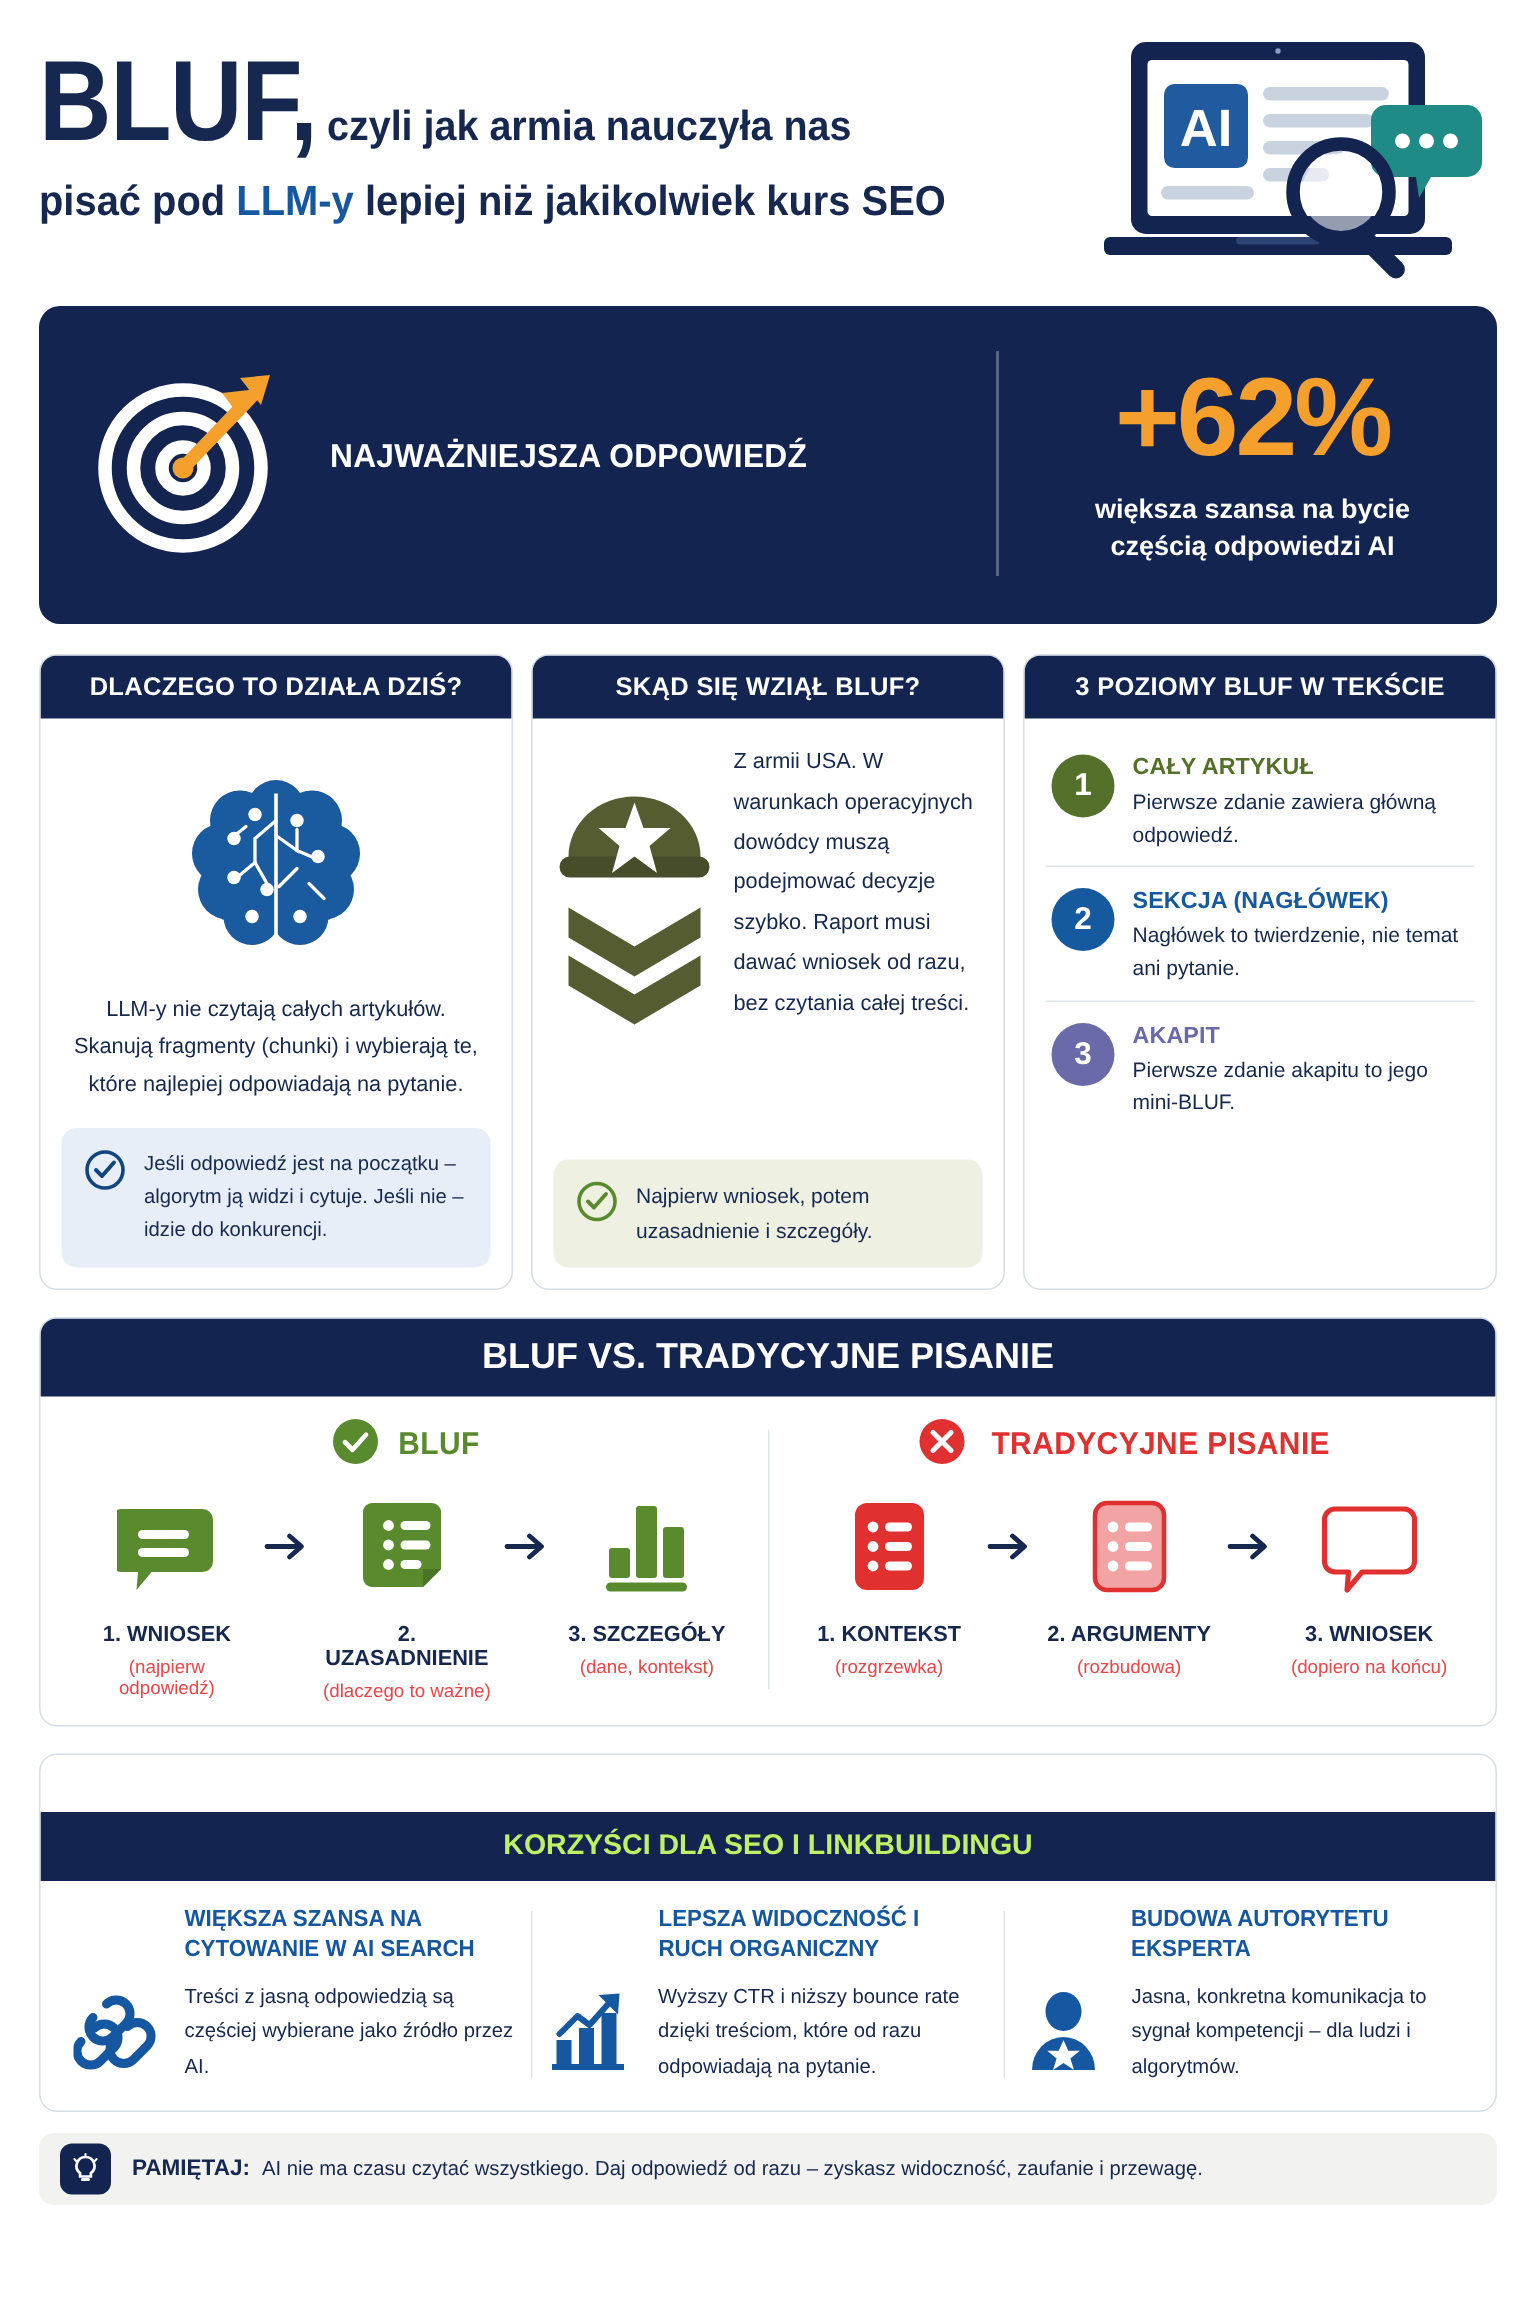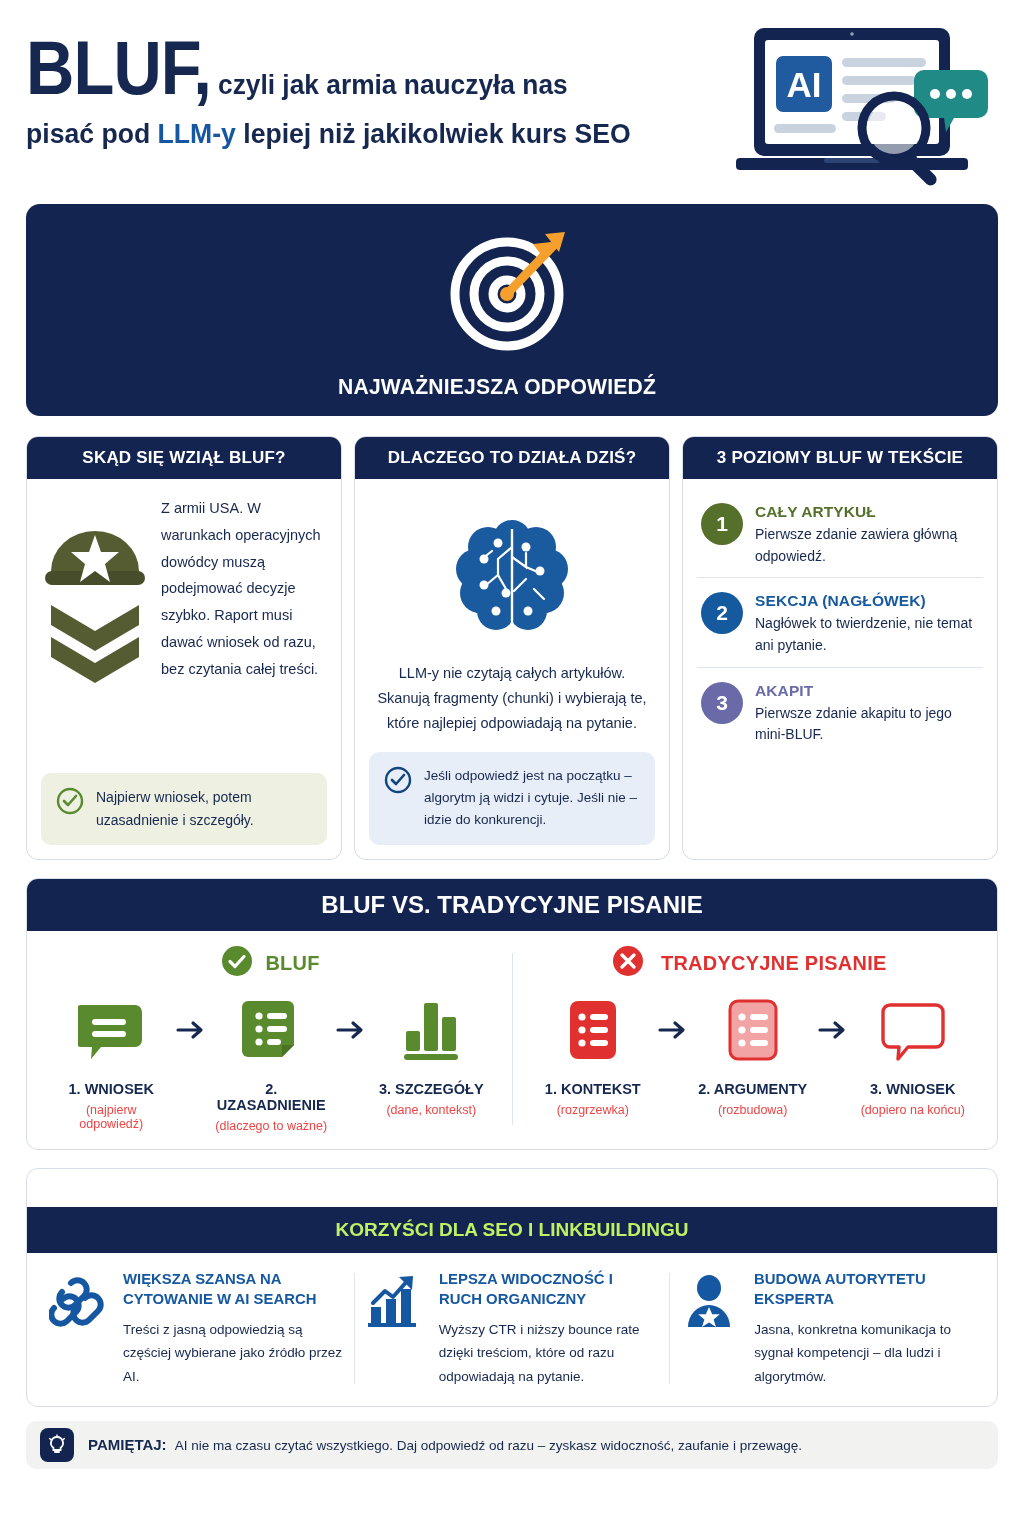--- a/index.html
+++ b/index.html
@@ -23,21 +23,21 @@
   }
   .h-sub1 { font-size: 28px; font-weight: 700; color: #16284f; margin-left: -18px; transform: scaleX(0.94); transform-origin: left; }
   .h-line2 { font-size: 28px; font-weight: 700; color: #16284f; margin-top: 14px; transform: scaleX(0.95); transform-origin: left; }
   .llm { color: #1557a0; }
   .header-art { width: 270px; height: 180px; position: relative; flex: none; }
 
   
   .hero {
     background: #12244f; border-radius: 14px;
     margin-top: 4px; padding: 22px 26px 24px 26px;
-    display: flex; align-items: center; gap: 18px; height: 212px; flex-direction: column;
+    display: flex; align-items: center; gap: 18px; height: 212px;
   }
   .hero-icon { width: 150px; flex: none; display: flex; justify-content: center; }
   .hero-mid { flex: 1; padding-right: 16px; }
   .hero-title { color: #ffffff; font-size: 22px; font-weight: 800; letter-spacing: 0.2px; margin-bottom: 10px; transform: scaleX(0.96); transform-origin: left; }
   .hero-body { color: #ffffff; font-size: 15.5px; line-height: 1.72; }
   .hero-div { width: 2px; align-self: stretch; background: rgba(255,255,255,0.30); margin: 8px 0; }
   .hero-right { width: 288px; flex: none; text-align: center; padding-left: 14px; }
   .hero-num { color: #f5a02c; font-size: 74px; font-weight: 800; line-height: 1; letter-spacing: -2px; }
   .hero-cap { color: #ffffff; font-size: 18px; font-weight: 700; line-height: 1.38; margin-top: 12px; }
 
@@ -94,21 +94,21 @@
   .step { width: 118px; text-align: center; }
   .step-ico { height: 78px; display: flex; align-items: center; justify-content: center; }
   .step-t { font-size: 14.5px; font-weight: 700; margin-top: 12px; }
   .step-s { font-size: 12.5px; margin-top: 6px; color: #ef4444; }
   .arrow { width: 34px; height: 78px; display: flex; align-items: center; justify-content: center; }
 
   
   .benefits { margin-top: 18px; border: 1px solid #d6dce8; border-radius: 12px; overflow: hidden; background: #fff; }
   .ben-head { background: #12244f; color: #bef264; text-align: center; font-size: 19px; font-weight: 800; padding: 12px; margin-top: 38px; }
   .ben-body { display: flex; padding: 16px 12px 18px; }
-  .ben-col { flex: 1; display: flex; gap: 12px; padding: 0 10px; }
+  .ben-col { flex: 1; display: flex; gap: 12px; padding: 0 10px; align-items: flex-end; }
   .ben-div { width: 1px; background: #dfe4ee; margin: 4px 0; }
   .ben-ico { width: 62px; flex: none; padding-top: 4px; }
   .ben-title { color: #1557a0; font-size: 15.5px; font-weight: 800; line-height: 1.34; transform: scaleX(0.96); transform-origin: left; }
   .ben-desc { font-size: 13.5px; line-height: 1.72; margin-top: 8px; }
 
   
   .footer {
     margin-top: 14px; background: #f2f2f0; border-radius: 10px;
     display: flex; align-items: center; gap: 14px; padding: 10px 14px; height: 48px;
   }
@@ -176,47 +176,20 @@
       <div class="hero-title">NAJWAŻNIEJSZA ODPOWIEDŹ</div>
     </div>
     <div class="hero-div"></div>
     <div class="hero-right">
       <div class="hero-num">+62%</div>
       <div class="hero-cap">większa szansa na bycie częścią odpowiedzi AI</div>
     </div>
   </div>
 
   <div class="cards">
-
-    <div class="card">
-      <div class="card-head">SKĄD SIĘ WZIĄŁ BLUF?</div>
-      <div class="card-body">
-        <div class="c1-row">
-          <div class="c1-icon">
-            <svg width="108" height="190" viewBox="0 0 108 190">
-              <path d="M10 62 a44 40 0 0 1 88 0 v6 H10 z" fill="#555c32"></path>
-              <rect x="4" y="62" width="100" height="14" rx="7" fill="#474d2a"></rect>
-              <path d="M54 26 l6 17 h18 l-14 12 5 18 -15-11 -15 11 5-18 -14-12 h18 z" fill="#ffffff"></path>
-              <path d="M10 96 L54 122 L98 96 L98 116 L54 142 L10 116 z" fill="#555c32"></path>
-              <path d="M10 128 L54 154 L98 128 L98 148 L54 174 L10 148 z" fill="#555c32"></path>
-            </svg>
-          </div>
-          <div class="c1-text">Z armii USA. W warunkach operacyjnych dowódcy muszą podejmować decyzje szybko. Raport musi dawać wniosek od razu, bez czytania całej treści.</div>
-        </div>
-        <div class="note note-olive">
-          <span>
-            <svg width="30" height="30" viewBox="0 0 30 30">
-              <circle cx="15" cy="15" r="12" fill="none" stroke="#5a8a2e" stroke-width="2.4"></circle>
-              <path d="M9 15 l4 4 l8 -9" fill="none" stroke="#5a8a2e" stroke-width="2.6" stroke-linecap="round" stroke-linejoin="round"></path>
-            </svg>
-          </span>
-          <span class="note-text">Najpierw wniosek, potem uzasadnienie i szczegóły.</span>
-        </div>
-      </div>
-    </div>
 
     <div class="card">
       <div class="card-head">DLACZEGO TO DZIAŁA DZIŚ?</div>
       <div class="card-body">
         <div class="c2-brain">
           <svg width="128" height="132" viewBox="0 0 128 132">
             <g fill="#1a5a9e">
               <circle cx="40" cy="34" r="20"></circle>
                 <circle cx="64" cy="26" r="19"></circle>
                 <circle cx="88" cy="34" r="20"></circle>
@@ -258,20 +231,47 @@
               <circle cx="15" cy="15" r="12" fill="none" stroke="#12447f" stroke-width="2.4"></circle>
               <path d="M9 15 l4 4 l8 -9" fill="none" stroke="#12447f" stroke-width="2.6" stroke-linecap="round" stroke-linejoin="round"></path>
             </svg>
           </span>
           <span class="note-text-sm">Jeśli odpowiedź jest na początku – algorytm ją widzi i cytuje. Jeśli nie – idzie do konkurencji.</span>
         </div>
       </div>
     </div>
 
     <div class="card">
+      <div class="card-head">SKĄD SIĘ WZIĄŁ BLUF?</div>
+      <div class="card-body">
+        <div class="c1-row">
+          <div class="c1-icon">
+            <svg width="108" height="190" viewBox="0 0 108 190">
+              <path d="M10 62 a44 40 0 0 1 88 0 v6 H10 z" fill="#555c32"></path>
+              <rect x="4" y="62" width="100" height="14" rx="7" fill="#474d2a"></rect>
+              <path d="M54 26 l6 17 h18 l-14 12 5 18 -15-11 -15 11 5-18 -14-12 h18 z" fill="#ffffff"></path>
+              <path d="M10 96 L54 122 L98 96 L98 116 L54 142 L10 116 z" fill="#555c32"></path>
+              <path d="M10 128 L54 154 L98 128 L98 148 L54 174 L10 148 z" fill="#555c32"></path>
+            </svg>
+          </div>
+          <div class="c1-text">Z armii USA. W warunkach operacyjnych dowódcy muszą podejmować decyzje szybko. Raport musi dawać wniosek od razu, bez czytania całej treści.</div>
+        </div>
+        <div class="note note-olive">
+          <span>
+            <svg width="30" height="30" viewBox="0 0 30 30">
+              <circle cx="15" cy="15" r="12" fill="none" stroke="#5a8a2e" stroke-width="2.4"></circle>
+              <path d="M9 15 l4 4 l8 -9" fill="none" stroke="#5a8a2e" stroke-width="2.6" stroke-linecap="round" stroke-linejoin="round"></path>
+            </svg>
+          </span>
+          <span class="note-text">Najpierw wniosek, potem uzasadnienie i szczegóły.</span>
+        </div>
+      </div>
+    </div>
+
+    <div class="card">
       <div class="card-head">3 POZIOMY BLUF W TEKŚCIE</div>
       <div class="card-body">
         <div class="lvl">
           <div class="lvl-num" style="background:#55702a">1</div>
           <div class="lvl-txt">
             <div class="lvl-title" style="color:#55702a">CAŁY ARTYKUŁ</div>
             <div class="lvl-desc">Pierwsze zdanie zawiera główną odpowiedź.</div>
           </div>
         </div>
         <div class="lvl">

